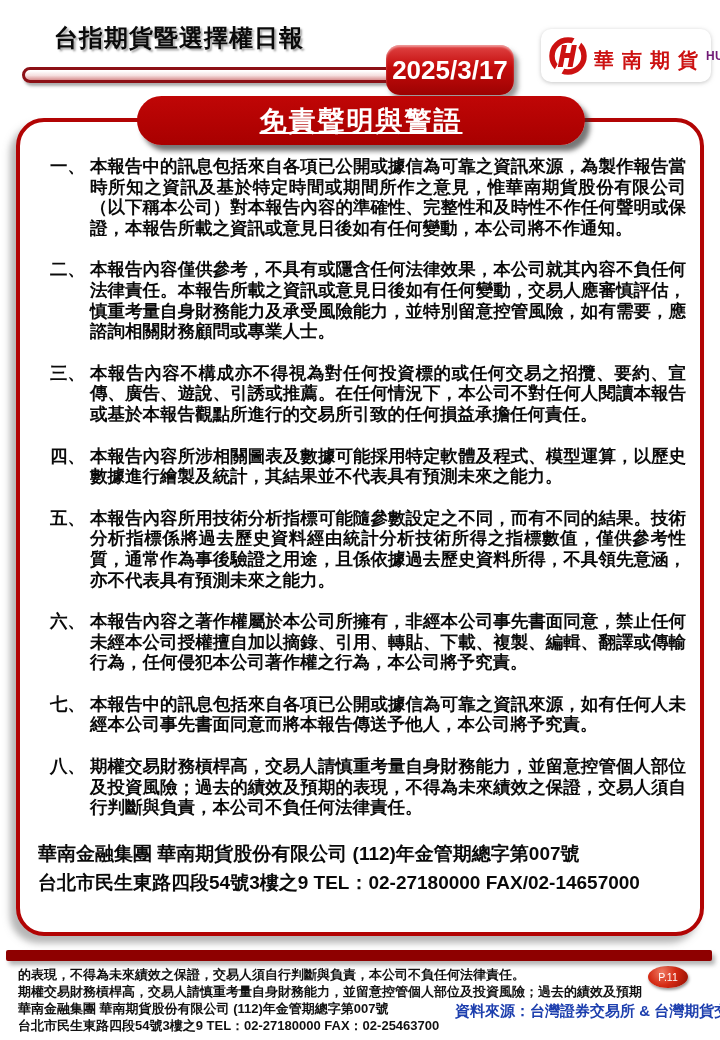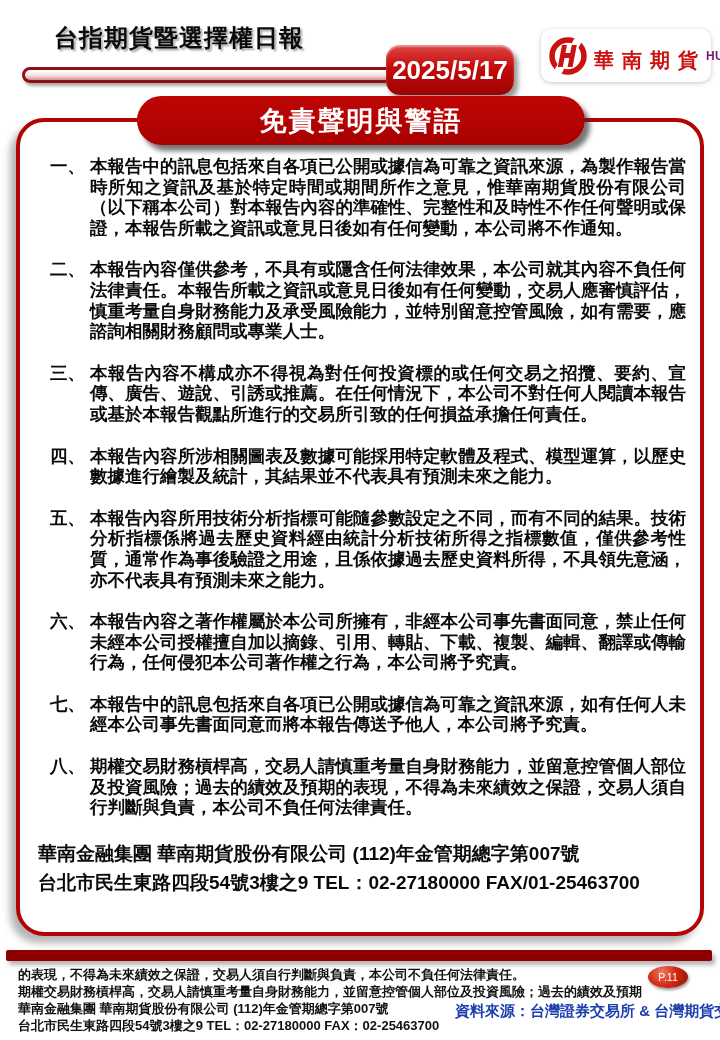--- a/index.html
+++ b/index.html
@@ -52,20 +52,21 @@
 
   
   .banner {
     position:absolute; left:137px; top:96px; width:448px; height:49px;
     background:linear-gradient(#c00606, #a80000);
     border-radius:25px;
     box-shadow:5px 6px 5px rgba(45,45,45,0.65);
     color:#ffffff; font-size:27px; font-weight:bold; letter-spacing:2px;
     display:flex; align-items:center; justify-content:center;
     z-index:5;
+    text-decoration:underline;
   }
 
   
   .main-box {
     position:absolute; left:16px; top:118px; width:688px; height:818px;
     background:#ffffff;
     border:4px solid #b20404; border-radius:28px;
     box-shadow:-6px 7px 7px rgba(110,110,110,0.5);
     z-index:2;
   }
@@ -111,21 +112,21 @@
     color:#1d3fae; font-weight:bold; font-size:15px; white-space:nowrap;
   }
 </style>
 </head>
 <body>
 
 <div class="page">
 
   <div class="report-title">台指期貨暨選擇權日報</div>
   <div class="title-bar"></div>
-  <div class="date-pill">2025/5/17</div>
+  <div class="date-pill">2025/3/17</div>
 
   <div class="logo-card">
     <svg class="logo-icon" viewBox="0 0 42 42">
       <circle cx="21" cy="21" r="16" fill="none" stroke="#cc1111" stroke-width="5.5"></circle>
       <rect x="26" y="2" width="8" height="10" fill="#ffffff" transform="rotate(28 30 7)"></rect>
       <rect x="8" y="30" width="8" height="10" fill="#ffffff" transform="rotate(28 12 35)"></rect>
       <path d="M15 10 L20 10 L18.4 18 L23.2 18 L24.8 10 L29.8 10 L25.6 32 L20.6 32 L22.3 23 L17.5 23 L15.8 32 L10.8 32 Z" fill="#cc1111"></path>
     </svg>
     <div class="logo-text">
       <div class="logo-cn">華南期貨</div>
@@ -166,21 +167,21 @@
         <span class="num">七、</span>
         <span class="txt">本報告中的訊息包括來自各項已公開或據信為可靠之資訊來源，如有任何人未經本公司事先書面同意而將本報告傳送予他人，本公司將予究責。</span>
       </div>
       <div class="para">
         <span class="num">八、</span>
         <span class="txt">期權交易財務槓桿高，交易人請慎重考量自身財務能力，並留意控管個人部位及投資風險；過去的績效及預期的表現，不得為未來績效之保證，交易人須自行判斷與負責，本公司不負任何法律責任。</span>
       </div>
 
       <div class="box-footer">
         <div>華南金融集團 華南期貨股份有限公司  (112)年金管期總字第007號</div>
-        <div>台北市民生東路四段54號3樓之9  TEL：02-27180000   FAX/01-25463700</div>
+        <div>台北市民生東路四段54號3樓之9  TEL：02-27180000   FAX/02-14657000</div>
       </div>
 
     </div>
   </div>
 
   <div class="sep-bar"></div>
 
   <div class="footer-lines">
     <div>的表現，不得為未來績效之保證，交易人須自行判斷與負責，本公司不負任何法律責任。</div>
     <div>期權交易財務槓桿高，交易人請慎重考量自身財務能力，並留意控管個人部位及投資風險；過去的績效及預期</div>

